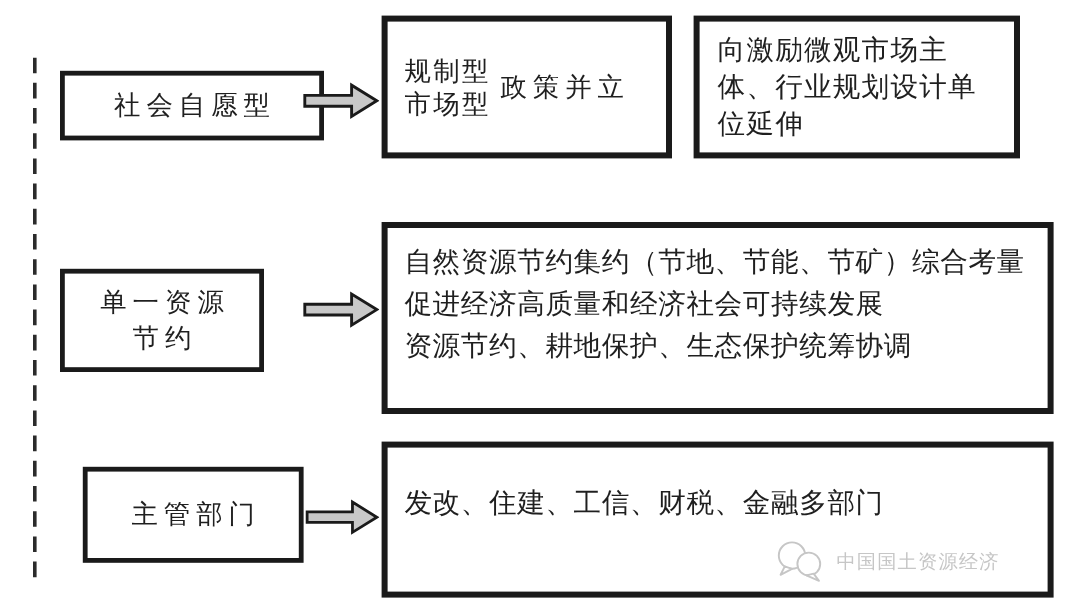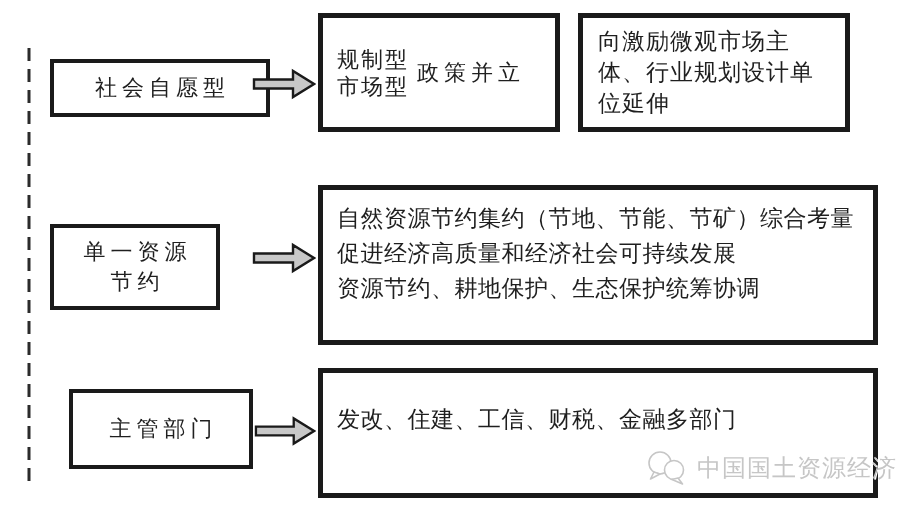--- a/index.html
+++ b/index.html
@@ -90,21 +90,21 @@
   .watermark {
     position: absolute;
     left: 646px;
     top: 448px;
     display: flex;
     align-items: center;
     gap: 7px;
     z-index: 5;
   }
   .watermark-text {
-    font-size: 24px;
+    font-size: 16px;
     letter-spacing: 1px;
     color: #c6c6c6;
     text-shadow: 1px 1px 0 #ffffff;
     white-space: nowrap;
   }
   
   .lines-pad {
     position: absolute;
     inset: 0;
     box-sizing: border-box;

